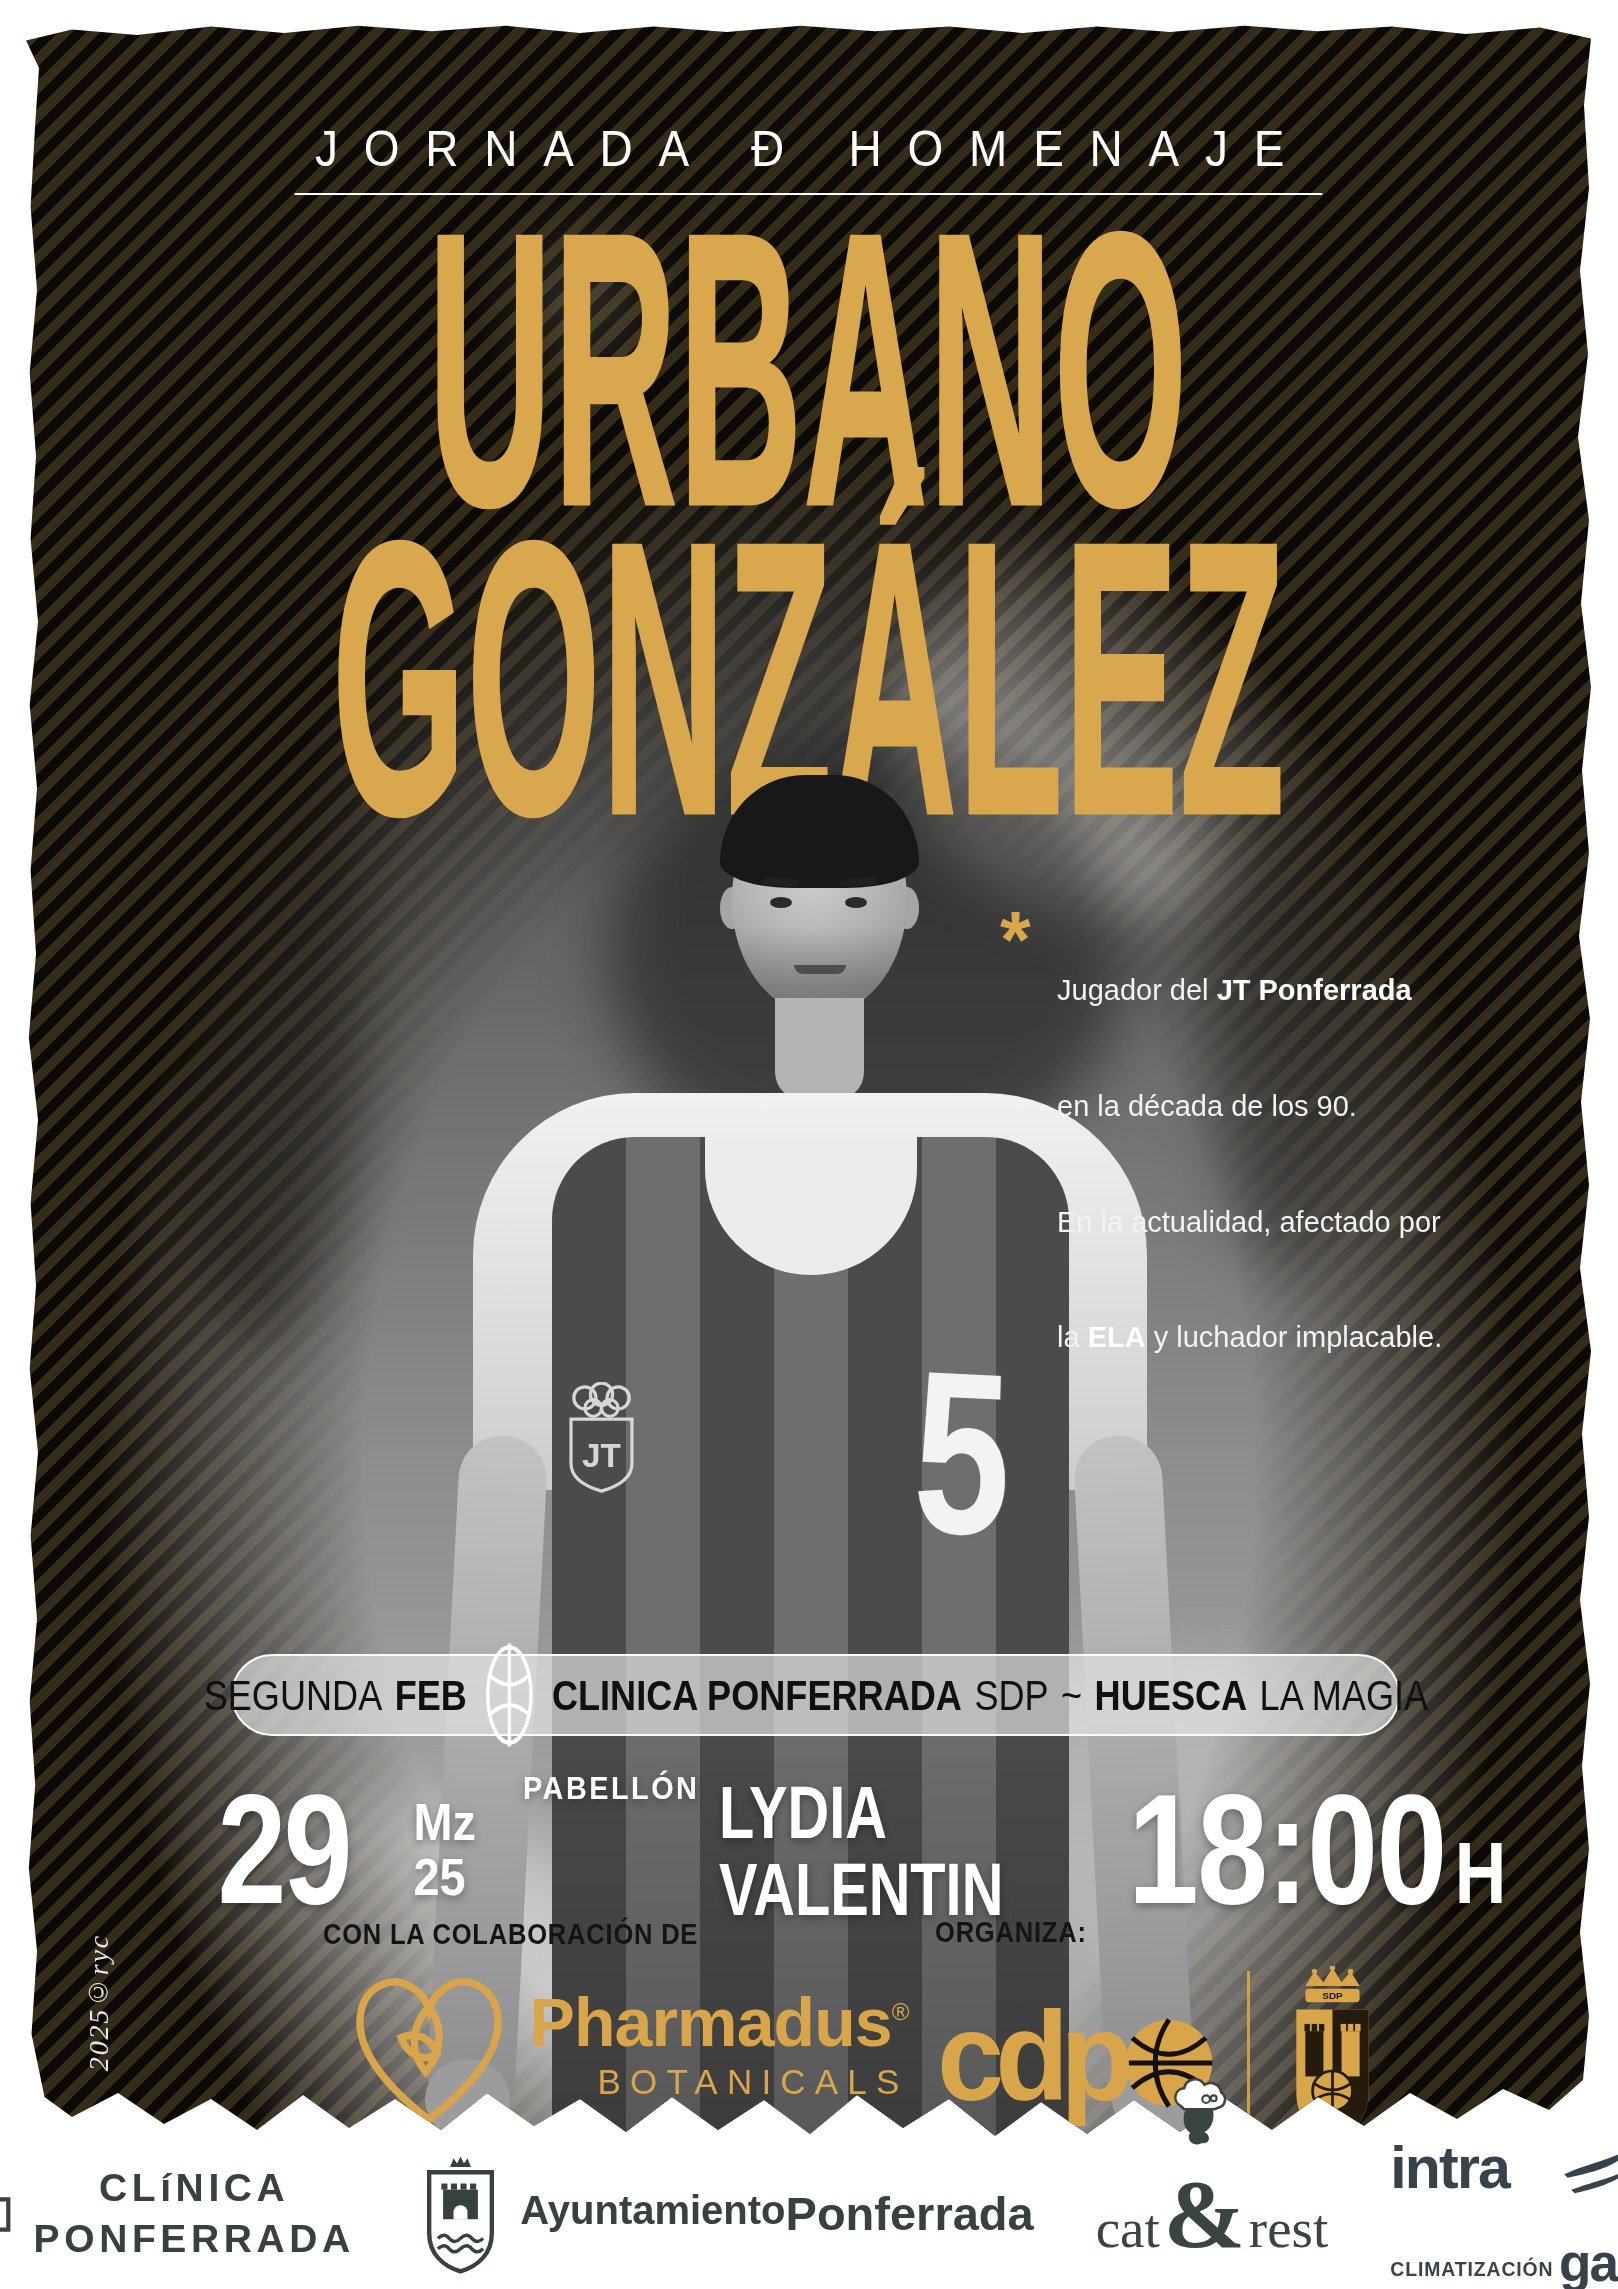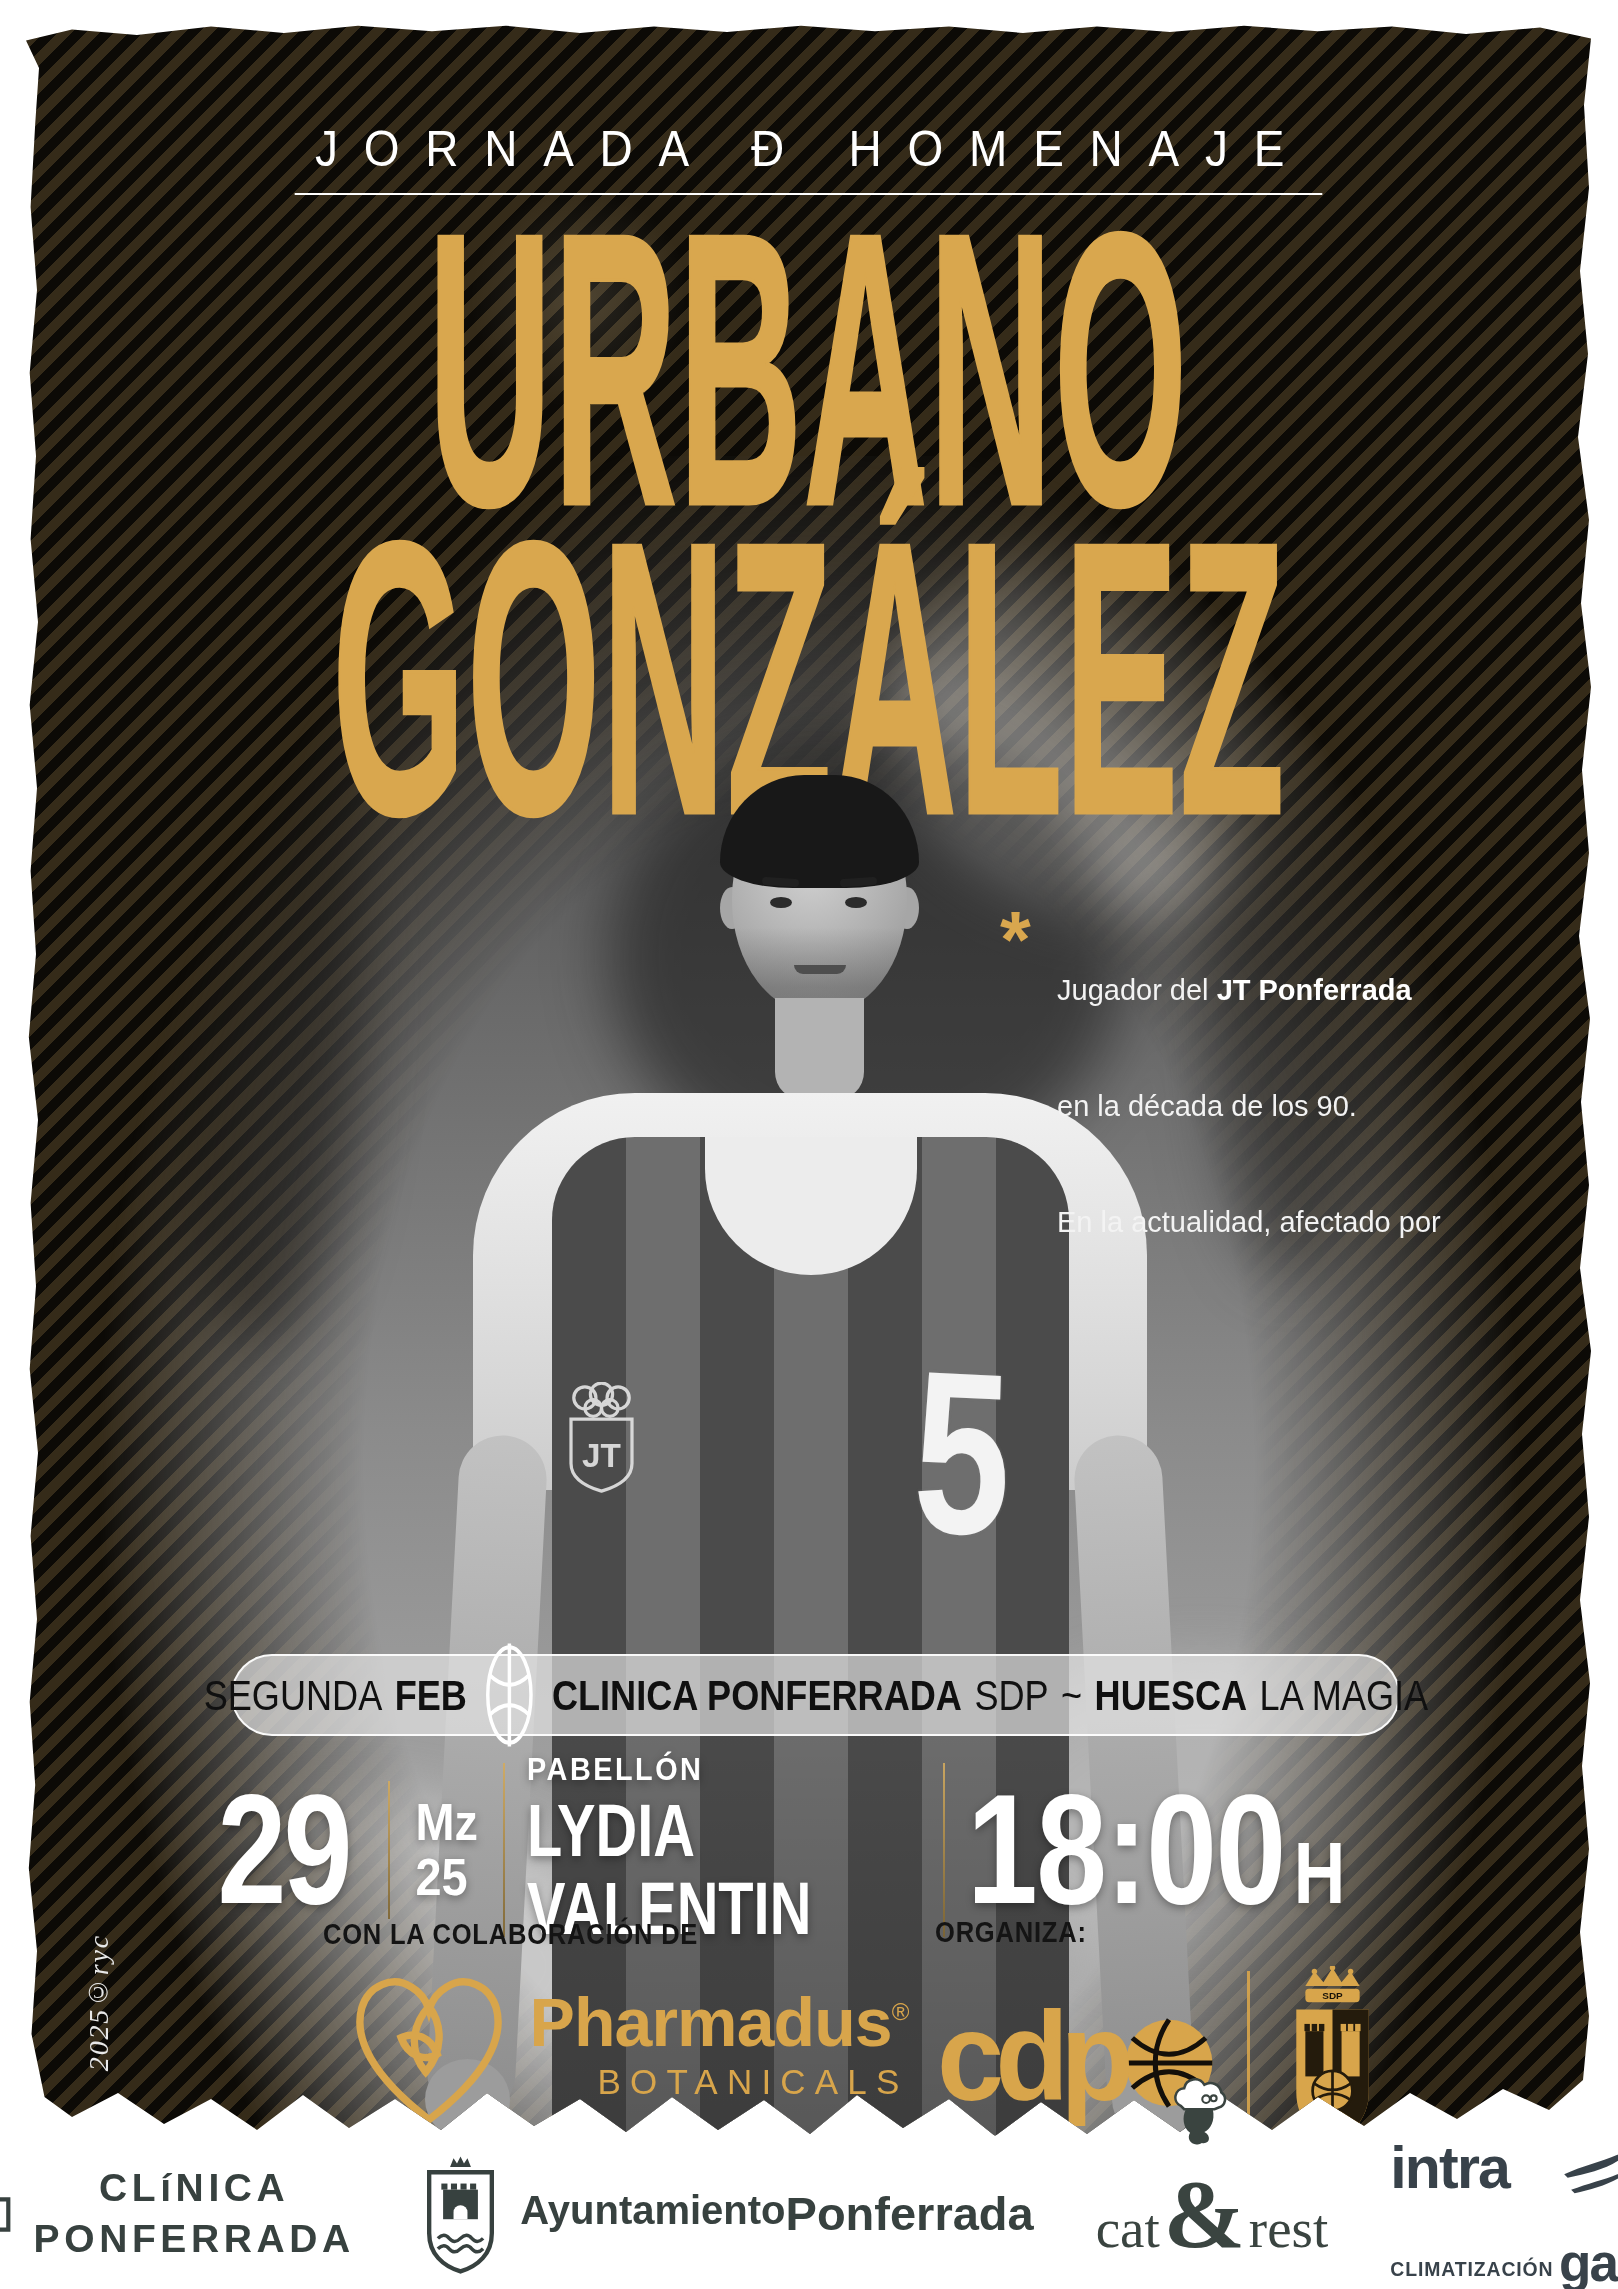--- a/index.html
+++ b/index.html
@@ -81,21 +81,21 @@
     font-size:43px;font-weight:500;}
   .banner-inner .bd{font-weight:800;}
   .banner-ball{margin:0 1.8px;flex:0 0 auto;}
   
   .sched{position:absolute;left:175px;top:1733px;width:1227px;height:189px;z-index:6;display:flex;
     align-items:center;color:#fff;text-shadow:0 2.8px 9.2px rgba(0,0,0,.35);}
   .day{font-size:155px;line-height:1;font-weight:800;transform:scaleX(.8);letter-spacing:-3.7px;}
   .vsep{width:2.8px;align-self:center;background:linear-gradient(#d3ab5f,#7d6430);opacity:.9;margin:0 22px;}
   .s1{height:138px;}.s2{height:174px;}.s3{height:174px;}
   .mz{display:flex;flex-direction:column;font-weight:700;font-size:52px;line-height:1.04;transform:scaleX(.9);}
-  .venue{display:flex;flex-direction:column;flex:1 1 auto;}
+  .venue{display:flex;flex-direction:row;flex:1 1 auto;}
   .venue-label{font-size:32px;font-weight:600;letter-spacing:2.8px;transform:scaleX(.9);transform-origin:0 50%;}
   .venue-name{font-size:74px;font-weight:700;line-height:1.05;transform:scaleX(.78);transform-origin:0 50%;margin-top:3.7px;}
   .time{display:flex;align-items:baseline;transform:scaleX(.82);transform-origin:0 50%;}
   .time-num{font-size:155px;line-height:1;font-weight:800;letter-spacing:-1.8px;}
   .time-h{font-size:87px;font-weight:600;margin-left:11px;}
   
   .collab-label,.organiza-label{position:absolute;z-index:6;font-size:29px;font-weight:700;color:#141414;
     letter-spacing:0.9px;transform:scaleX(.88);transform-origin:0 50%;white-space:nowrap;}
   .collab-label{left:297px;top:1896px;}
   .organiza-label{left:909px;top:1894px;}
@@ -191,20 +191,21 @@
         <text x="46" y="92" text-anchor="middle" font-size="36" font-weight="bold" fill="#e2e2e2">JT</text>
       </svg>
     </div>
 
     <div class="note">
       <span class="star">*</span>
       <div class="lines">
         <div><span>Jugador del </span><b>JT Ponferrada</b></div>
         <div>en la década de los 90.</div>
         <div>En la actualidad, afectado por</div>
+        <div><span>la </span><b>ELA</b><span> y luchador implacable.</span></div>
       </div>
     </div>
 
     <div class="banner">
       <div class="banner-inner">
         <span>SEGUNDA</span>
         <span class="bd">FEB</span>
         <svg class="banner-ball" width="68" height="114" viewBox="0 0 74 124">
           <g fill="none" stroke="#ffffff" stroke-width="4.5">
             <ellipse cx="37" cy="62" rx="28" ry="52"></ellipse>

